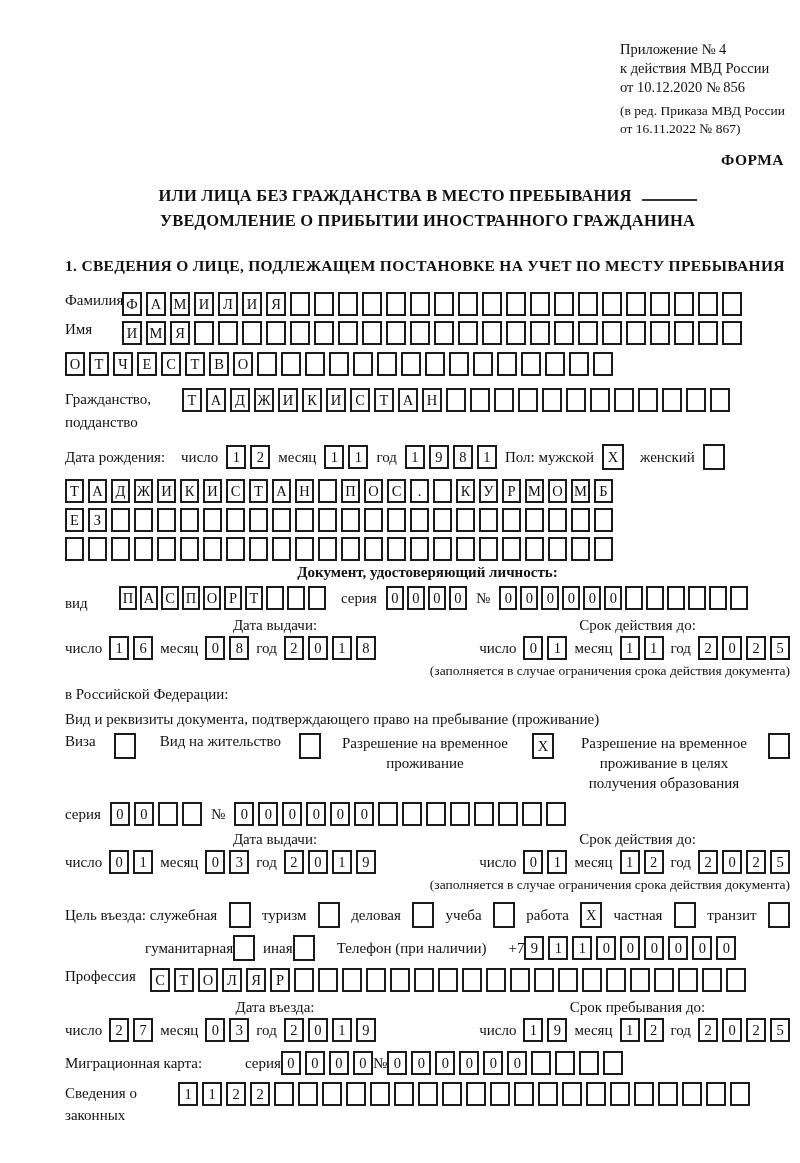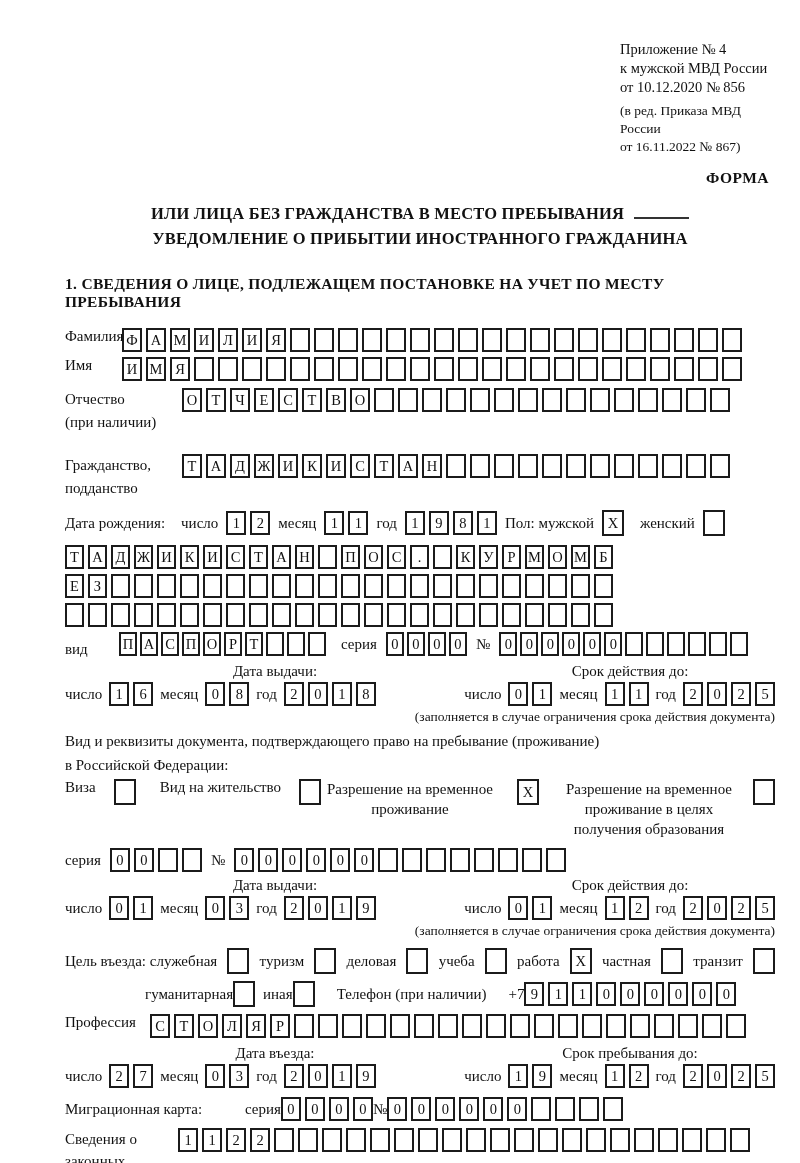--- a/index.html
+++ b/index.html
@@ -1,20 +1,20 @@
 <!DOCTYPE html>
 <html><head>
 <meta charset="utf-8">
 <style>
   html,body{margin:0;padding:0;background:#888;}
   .page{
     width:800px;height:1163px;background:#ffffff;color:#111;
     font-family:"Liberation Serif","DejaVu Serif",serif;
     font-size:15px;box-sizing:border-box;
-    padding:40px 25px 16px 65px;position:relative;overflow:hidden;margin:0 auto;
+    padding:40px 10px 16px 65px;position:relative;overflow:hidden;margin:0 auto;
   }
   .annex{margin-left:555px;line-height:19px;font-size:14.5px;}
   .amend{margin-top:5px;font-size:13.5px;line-height:18px;}
   .forma{text-align:right;font-weight:bold;margin-top:13px;padding-right:6px;font-size:15.5px;letter-spacing:.5px;}
   .title{text-align:center;font-weight:bold;font-size:16.5px;line-height:25px;margin-top:14px;letter-spacing:.2px;}
   .blank{display:inline-block;width:55px;border-bottom:2px solid #333;margin-left:10px;}
   .sec{font-weight:bold;font-size:15.5px;margin-top:24px;letter-spacing:.3px;}
   .frow{display:flex;align-items:flex-start;}
   .inline{align-items:center;}
   .lbl{flex:0 0 auto;}
@@ -44,21 +44,21 @@
   .chkitem{display:flex;gap:18px;align-items:flex-start;}
   .gap8{gap:8px;}
 </style>
 </head>
 <body>
 
 <div class="page">
 
   <div class="annex">
     <div>Приложение № 4</div>
-    <div>к мужской МВД России</div>
+    <div>к действия МВД России</div>
     <div>от 10.12.2020 № 856</div>
     <div class="amend">
       <div>(в ред. Приказа МВД России</div>
       <div>от 16.11.2022 № 867)</div>
     </div>
   </div>
   <div class="forma">ФОРМА</div>
 
   <div class="title">
     <div>
@@ -127,24 +127,20 @@
         <span class="cell"></span>
         <span class="cell"></span>
         <span class="cell"></span>
         <span class="cell"></span>
         <span class="cell"></span>
         <span class="cell"></span>
       </div>
   </div>
 
   <div class="frow" style="margin-top:7px">
-    <div class="lbl2 w117">
-      <div>Отчество</div>
-      <div>(при наличии)</div>
-    </div>
     <div class="cellrow">
         <span class="cell">О</span>
         <span class="cell">Т</span>
         <span class="cell">Ч</span>
         <span class="cell">Е</span>
         <span class="cell">С</span>
         <span class="cell">Т</span>
         <span class="cell">В</span>
         <span class="cell">О</span>
         <span class="cell"></span>
@@ -158,21 +154,21 @@
         <span class="cell"></span>
         <span class="cell"></span>
         <span class="cell"></span>
         <span class="cell"></span>
         <span class="cell"></span>
         <span class="cell"></span>
         <span class="cell"></span>
       </div>
   </div>
 
-  <div class="frow" style="margin-top:20px">
+  <div class="frow" style="margin-top:12px">
     <div class="lbl2 w117">
       <div>Гражданство,</div>
       <div>подданство</div>
     </div>
     <div class="cellrow">
         <span class="cell">Т</span>
         <span class="cell">А</span>
         <span class="cell">Д</span>
         <span class="cell">Ж</span>
         <span class="cell">И</span>
@@ -298,20 +294,21 @@
           <span class="cell"></span>
           <span class="cell"></span>
           <span class="cell"></span>
           <span class="cell"></span>
           <span class="cell"></span>
           <span class="cell"></span>
         </div>
     </div>
   </div>
 
+  <div style="text-align:center;font-weight:bold;margin-top:3px">Документ, удостоверяющий личность:</div>
 
   <div class="frow inline" style="margin-top:3px;gap:9px">
     <span class="lbl w45">вид</span>
     <div class="cellrow sm">
         <span class="cell">П</span>
         <span class="cell">А</span>
         <span class="cell">С</span>
         <span class="cell">П</span>
         <span class="cell">О</span>
         <span class="cell">Р</span>
@@ -383,22 +380,22 @@
       <div class="cellrow">
           <span class="cell">2</span>
           <span class="cell">0</span>
           <span class="cell">2</span>
           <span class="cell">5</span>
         </div>
     </div>
   </div>
   <div class="note">(заполняется в случае ограничения срока действия документа)</div>
 
+  <div style="margin-top:7px">в Российской Федерации:</div>
   <div style="margin-top:8px">Вид и реквизиты документа, подтверждающего право на пребывание (проживание)</div>
-  <div style="margin-top:7px">в Российской Федерации:</div>
 
   <div class="chkrow">
     <div class="chkitem">
       <span class="lbl">Виза</span>
       <span class="cell chk"></span>
     </div>
     <div class="chkitem">
       <span class="lbl">Вид на жительство</span>
       <span class="cell chk"></span>
     </div>

